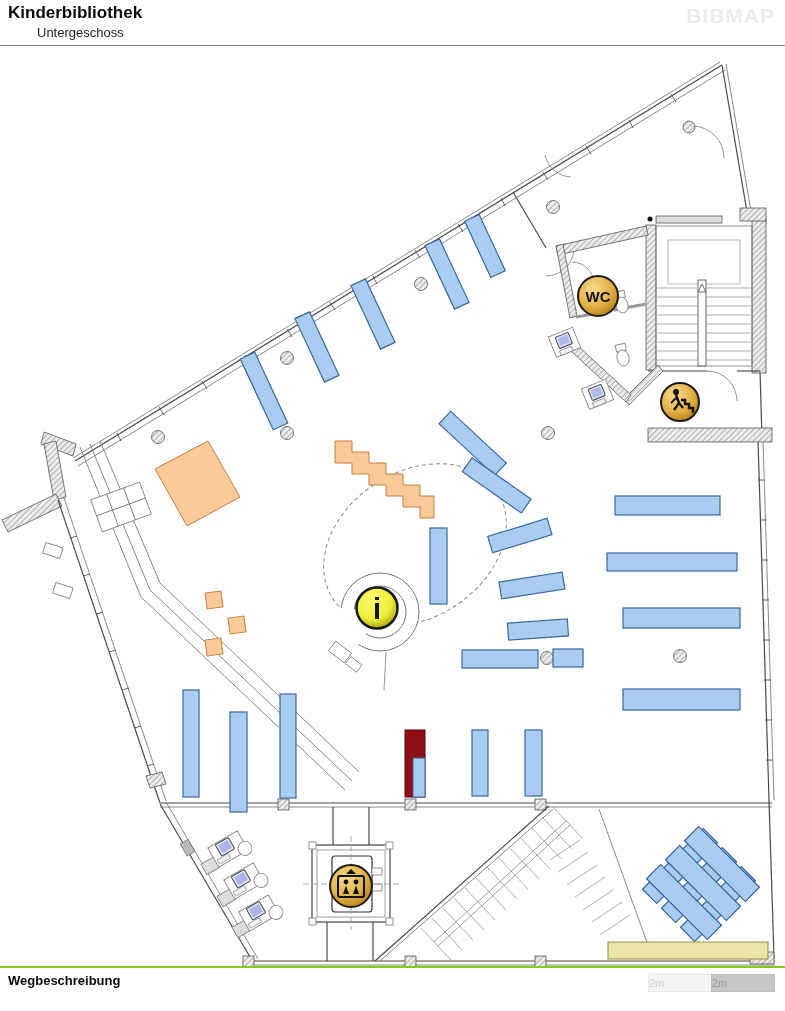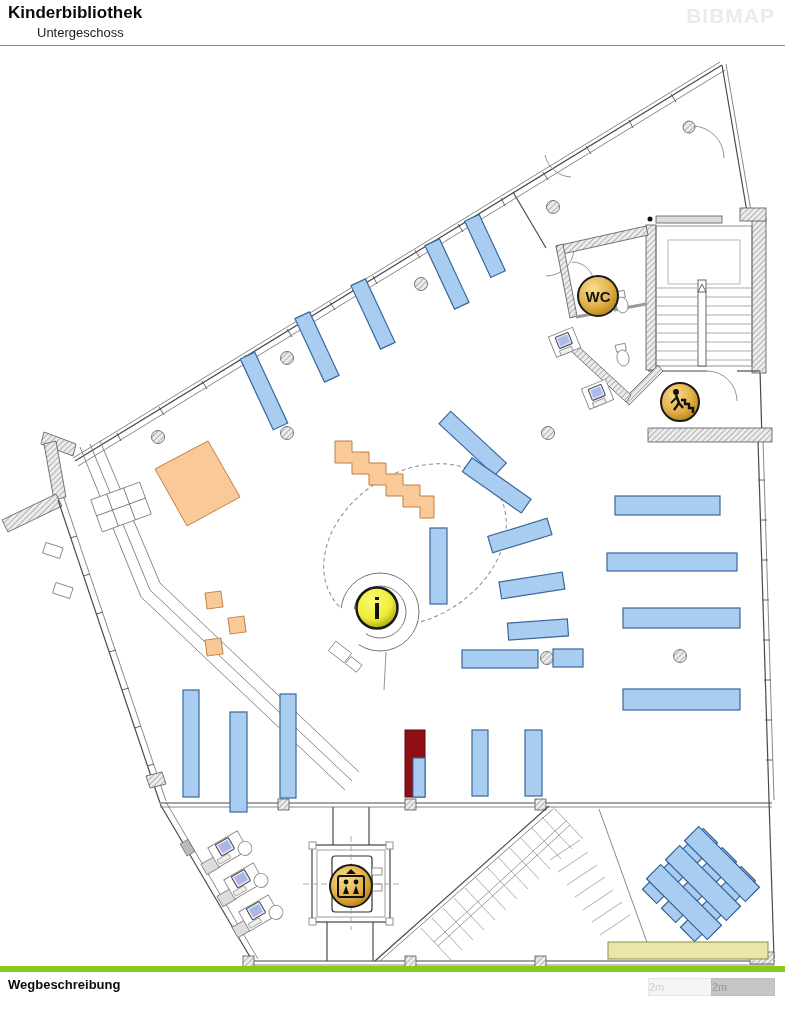--- a/index.html
+++ b/index.html
@@ -5,21 +5,21 @@
   html,body{margin:0;padding:0;background:#fff;}
   #app{position:relative;width:785px;height:1011px;background:#fff;overflow:hidden;
        font-family:"Liberation Sans",sans-serif;}
   .header{position:absolute;top:0;left:0;width:785px;height:46px;background:#fff;
           border-bottom:1px solid #8a8a8a;box-sizing:border-box;}
   .title{position:absolute;top:3px;left:8px;font-size:17px;font-weight:bold;color:#0a0a0a;}
   .subtitle{position:absolute;top:25px;left:9px;font-size:13px;color:#1a1a1a;margin-left:28px;}
   .logo{position:absolute;top:4px;right:10px;font-size:21px;font-weight:bold;
         color:#ebebeb;letter-spacing:1px;}
   .footer{position:absolute;top:966px;left:0;width:785px;height:45px;background:#fff;
-          border-top:6px solid #84cc16;box-sizing:border-box;}
+          border-top:2px solid #84cc16;box-sizing:border-box;}
   .footer-label{position:absolute;top:5px;left:8px;font-size:13px;font-weight:bold;color:#0a0a0a;}
   .scalebar{position:absolute;top:6px;right:10px;display:flex;}
   .scale-seg{width:62px;height:16px;font-size:11px;text-align:left;line-height:16px;}
   .scale-seg.light{background:#f4f4f4;color:#cfcfcf;border:1px solid #e6e6e6;border-right:none;}
   .scale-seg.dark{background:#c6c6c6;color:#979797;border:1px solid #bdbdbd;}
   svg{position:absolute;top:0;left:0;}
   svg text{font-family:"Liberation Sans",sans-serif;}
   .wall{stroke:#4a4a4a;stroke-width:1.2;fill:none;}
   .wallthin{stroke:#6a6a6a;stroke-width:0.8;fill:none;}
   .furn{stroke:#888;stroke-width:0.9;fill:#fff;}

